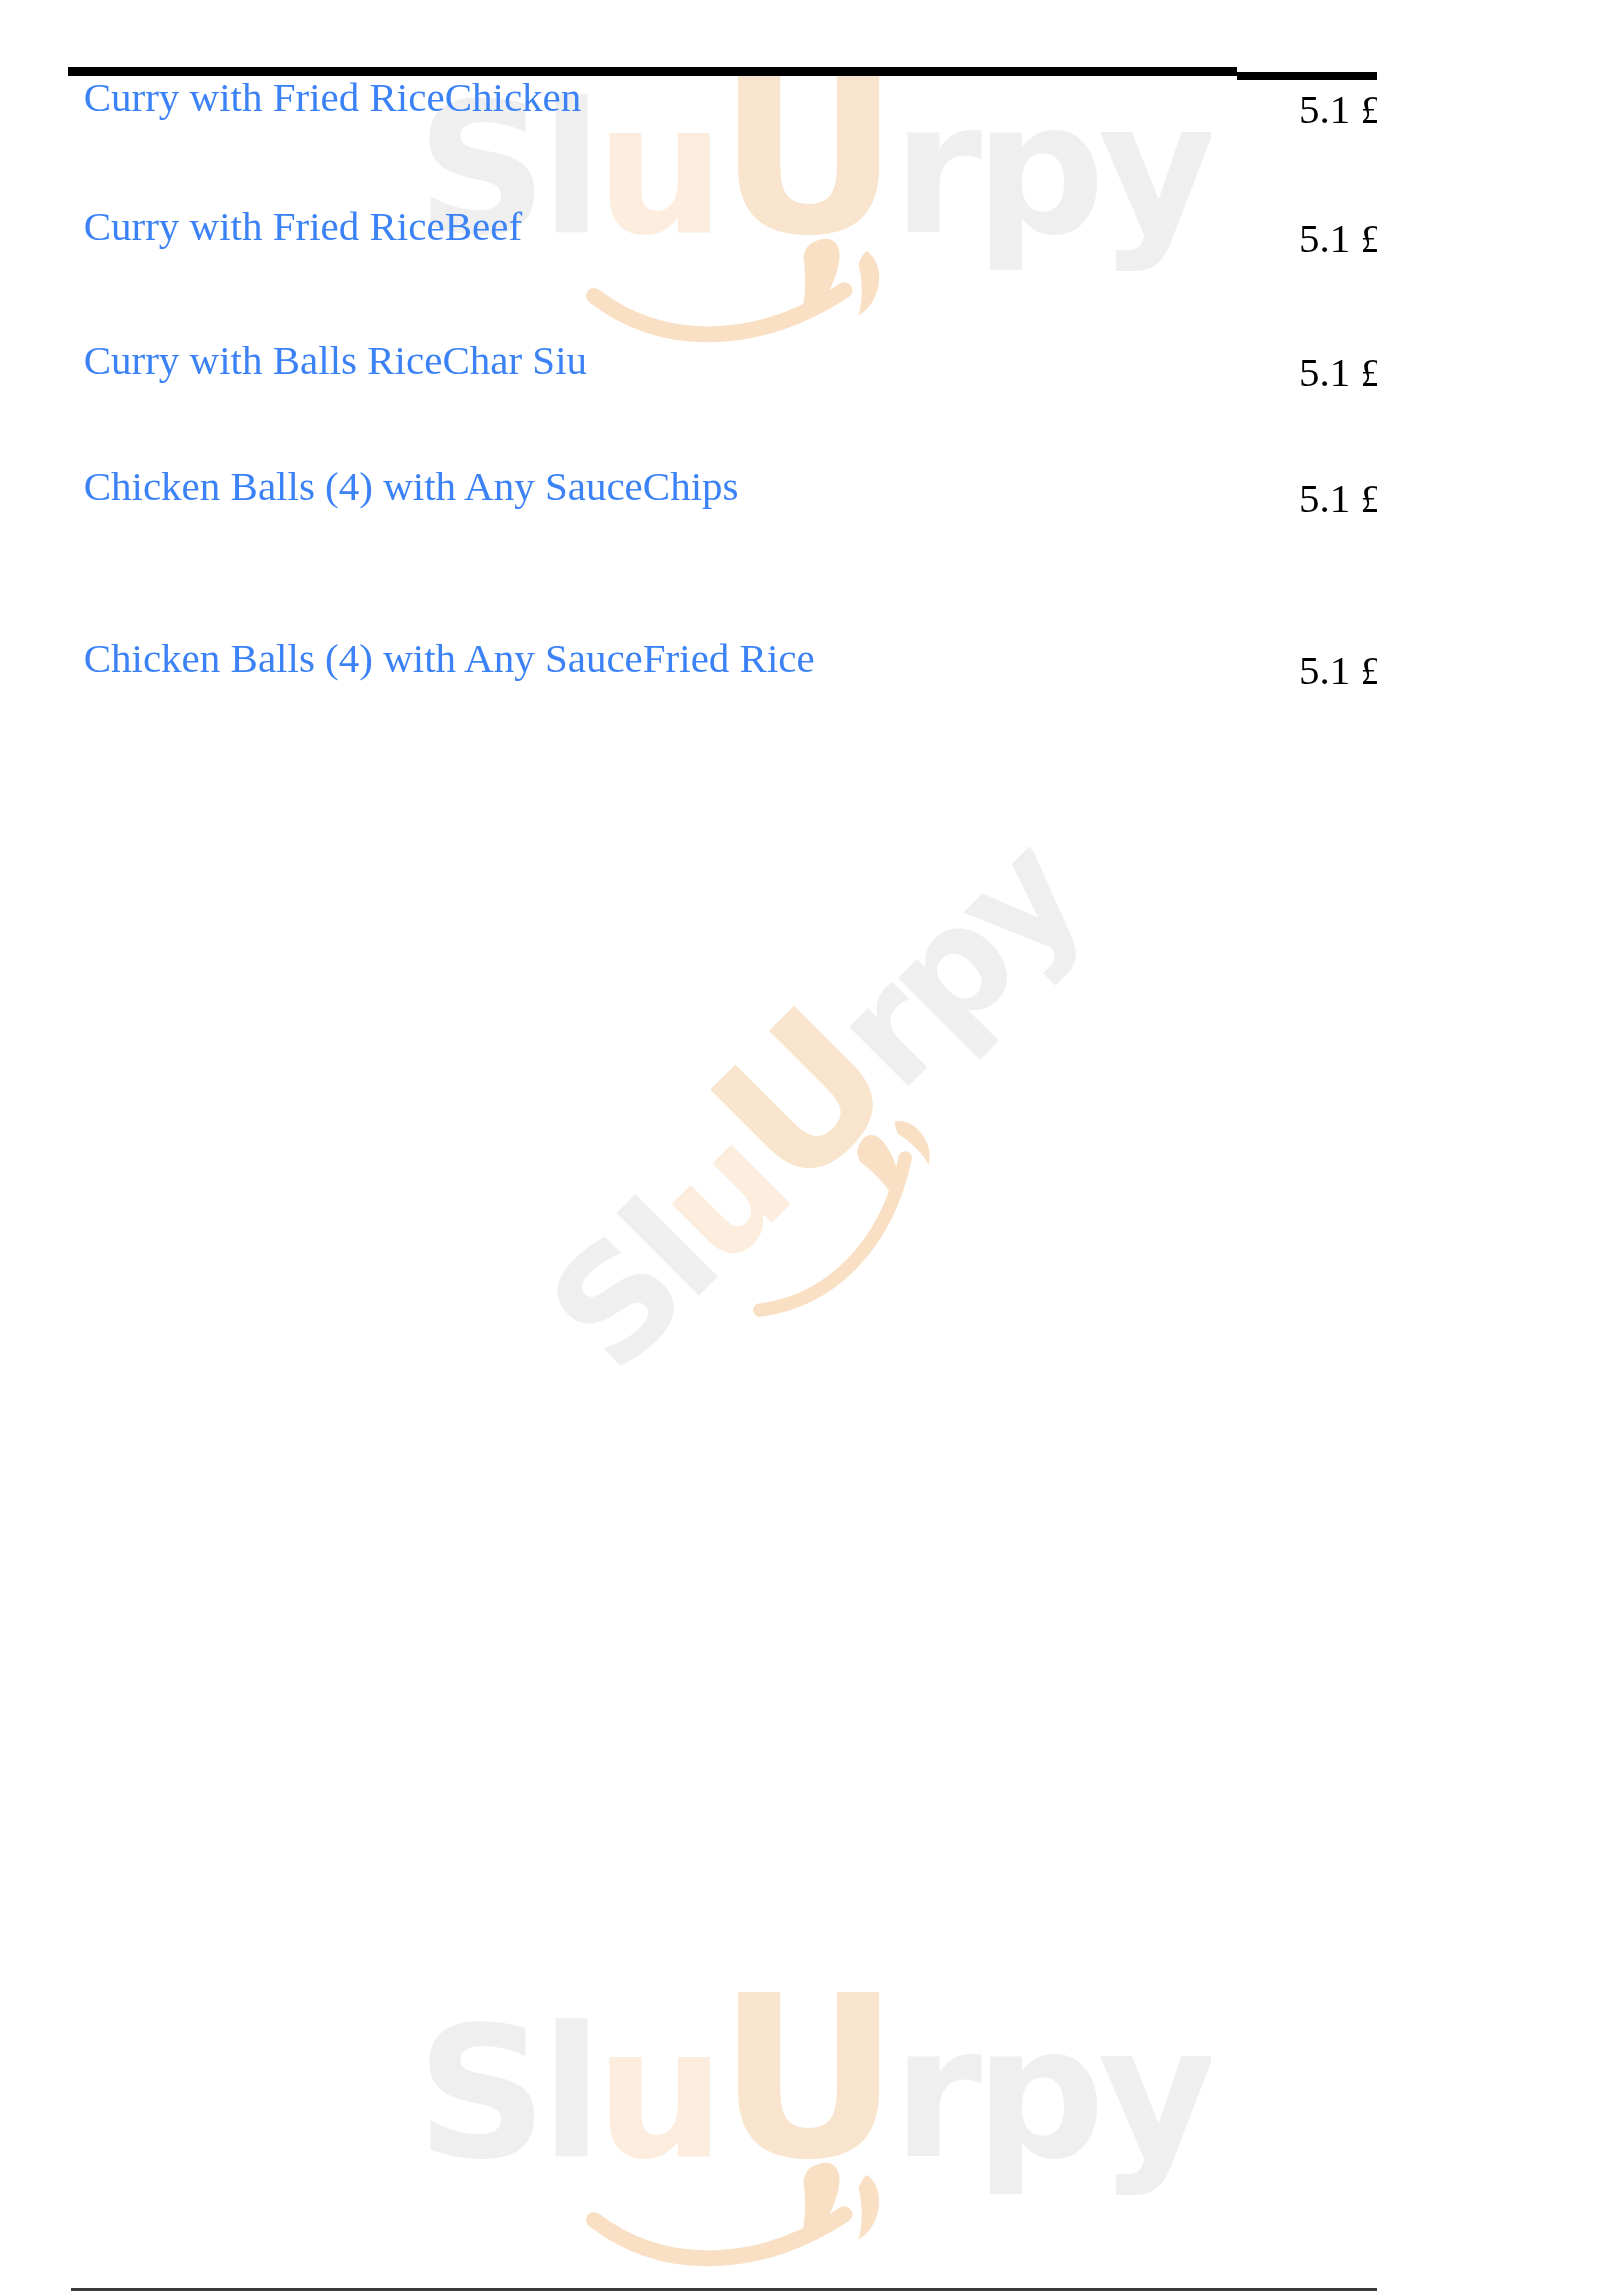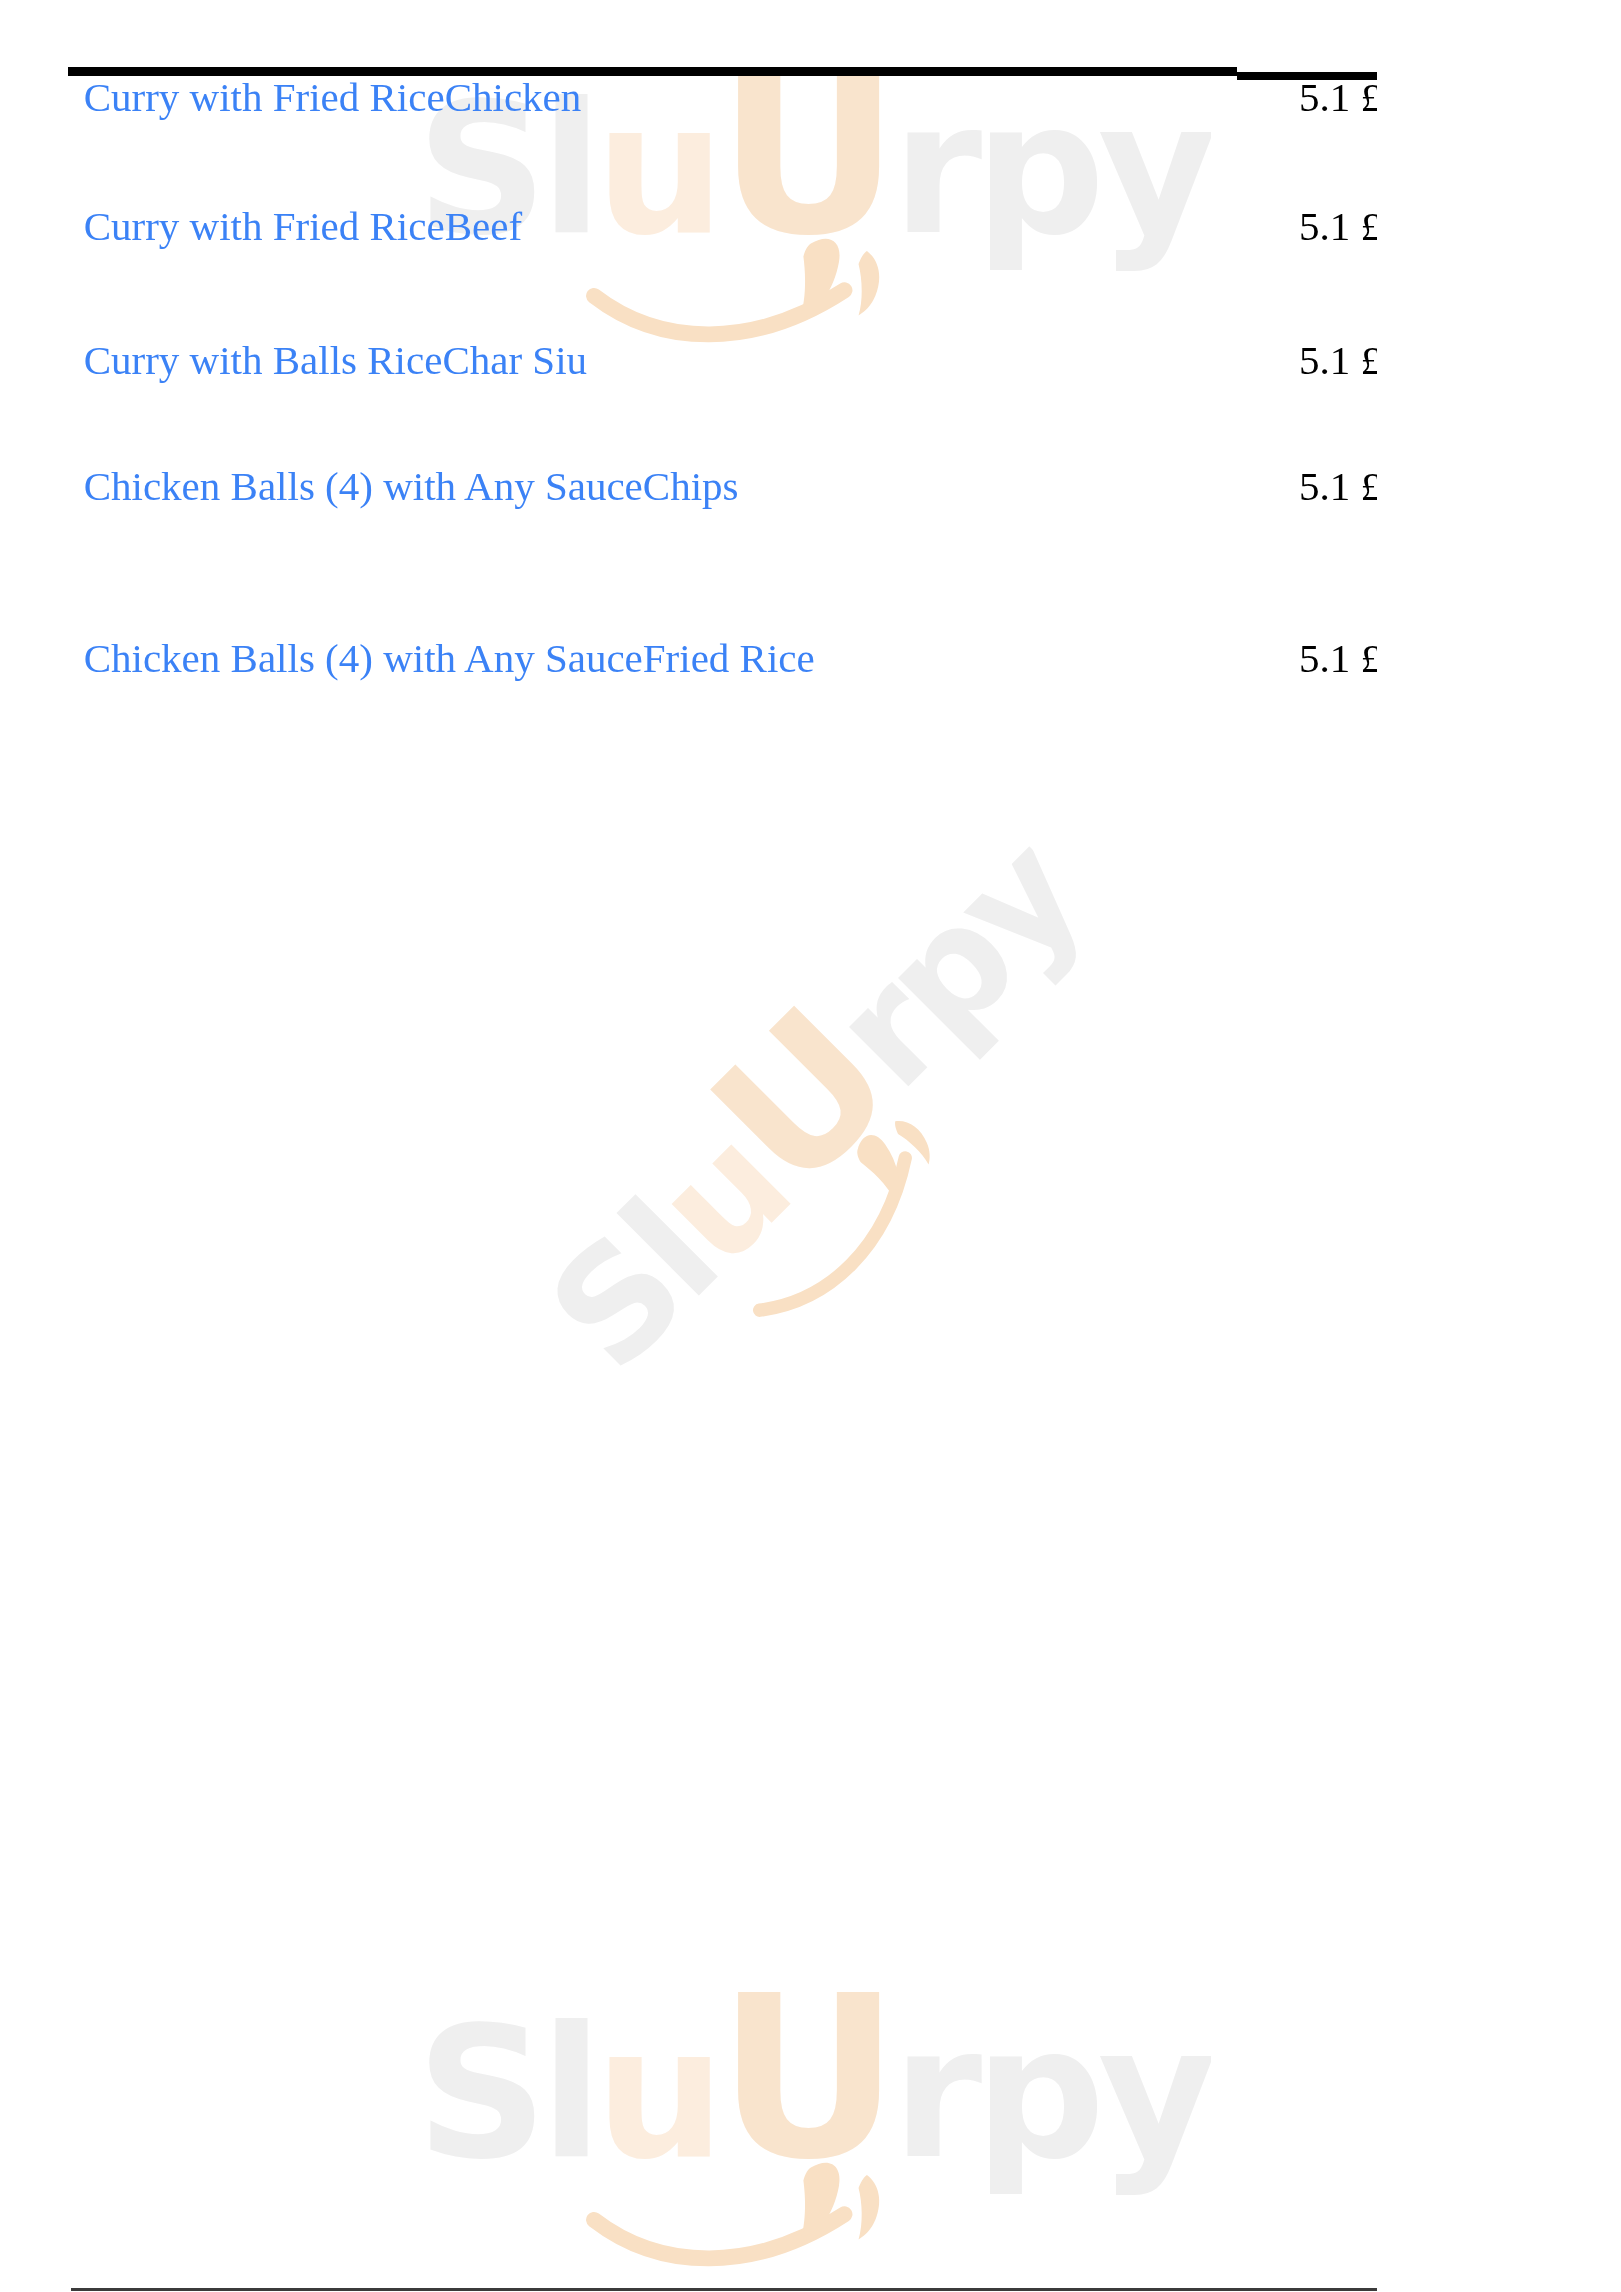--- a/index.html
+++ b/index.html
@@ -15,21 +15,21 @@
   .rule-top-left{left:68px;top:67px;width:1169px;height:8.8px;}
   .rule-top-right{left:1237px;top:72px;width:316px;height:7.8px;}
   .rule-bottom{left:71px;top:2288px;width:1478px;height:2.9px;background:#3b3b3b;}
   
   .row{position:absolute;left:68px;width:1485px;height:129px;z-index:2;}
   .row .name{
     position:absolute;left:15.7px;top:0;
     font-size:41px;line-height:47px;color:#3b82f6;white-space:nowrap;
   }
   .row .price{
-    position:absolute;left:1231px;top:0;
+    position:absolute;left:1231px;top:12px;
     font-size:41px;line-height:47px;color:#000000;white-space:nowrap;
   }
   .row1{top:74px;} .row2{top:203px;} .row3{top:337px;} .row4{top:463px;} .row5{top:588px;margin-top:47px;}
   
   .wm{position:absolute;z-index:1;pointer-events:none;}
   .wm svg{display:block;width:100%;height:auto;}
   .wm-top{left:407px;top:64px;width:804px;}
   .wm-middle{left:495px;top:1010px;width:676px;transform:rotate(-45deg);}
   .wm-bottom{left:407px;top:1988px;width:804px;}
   .wm text{

